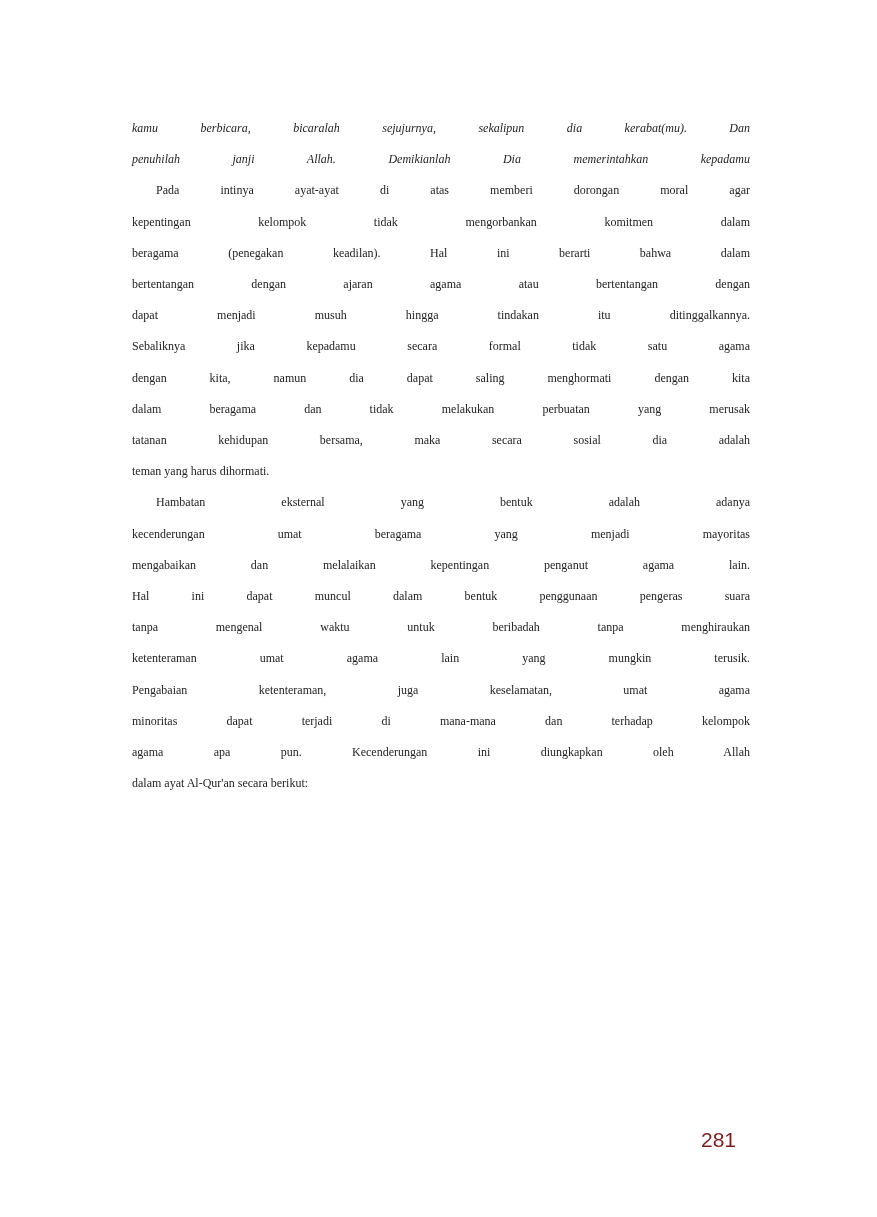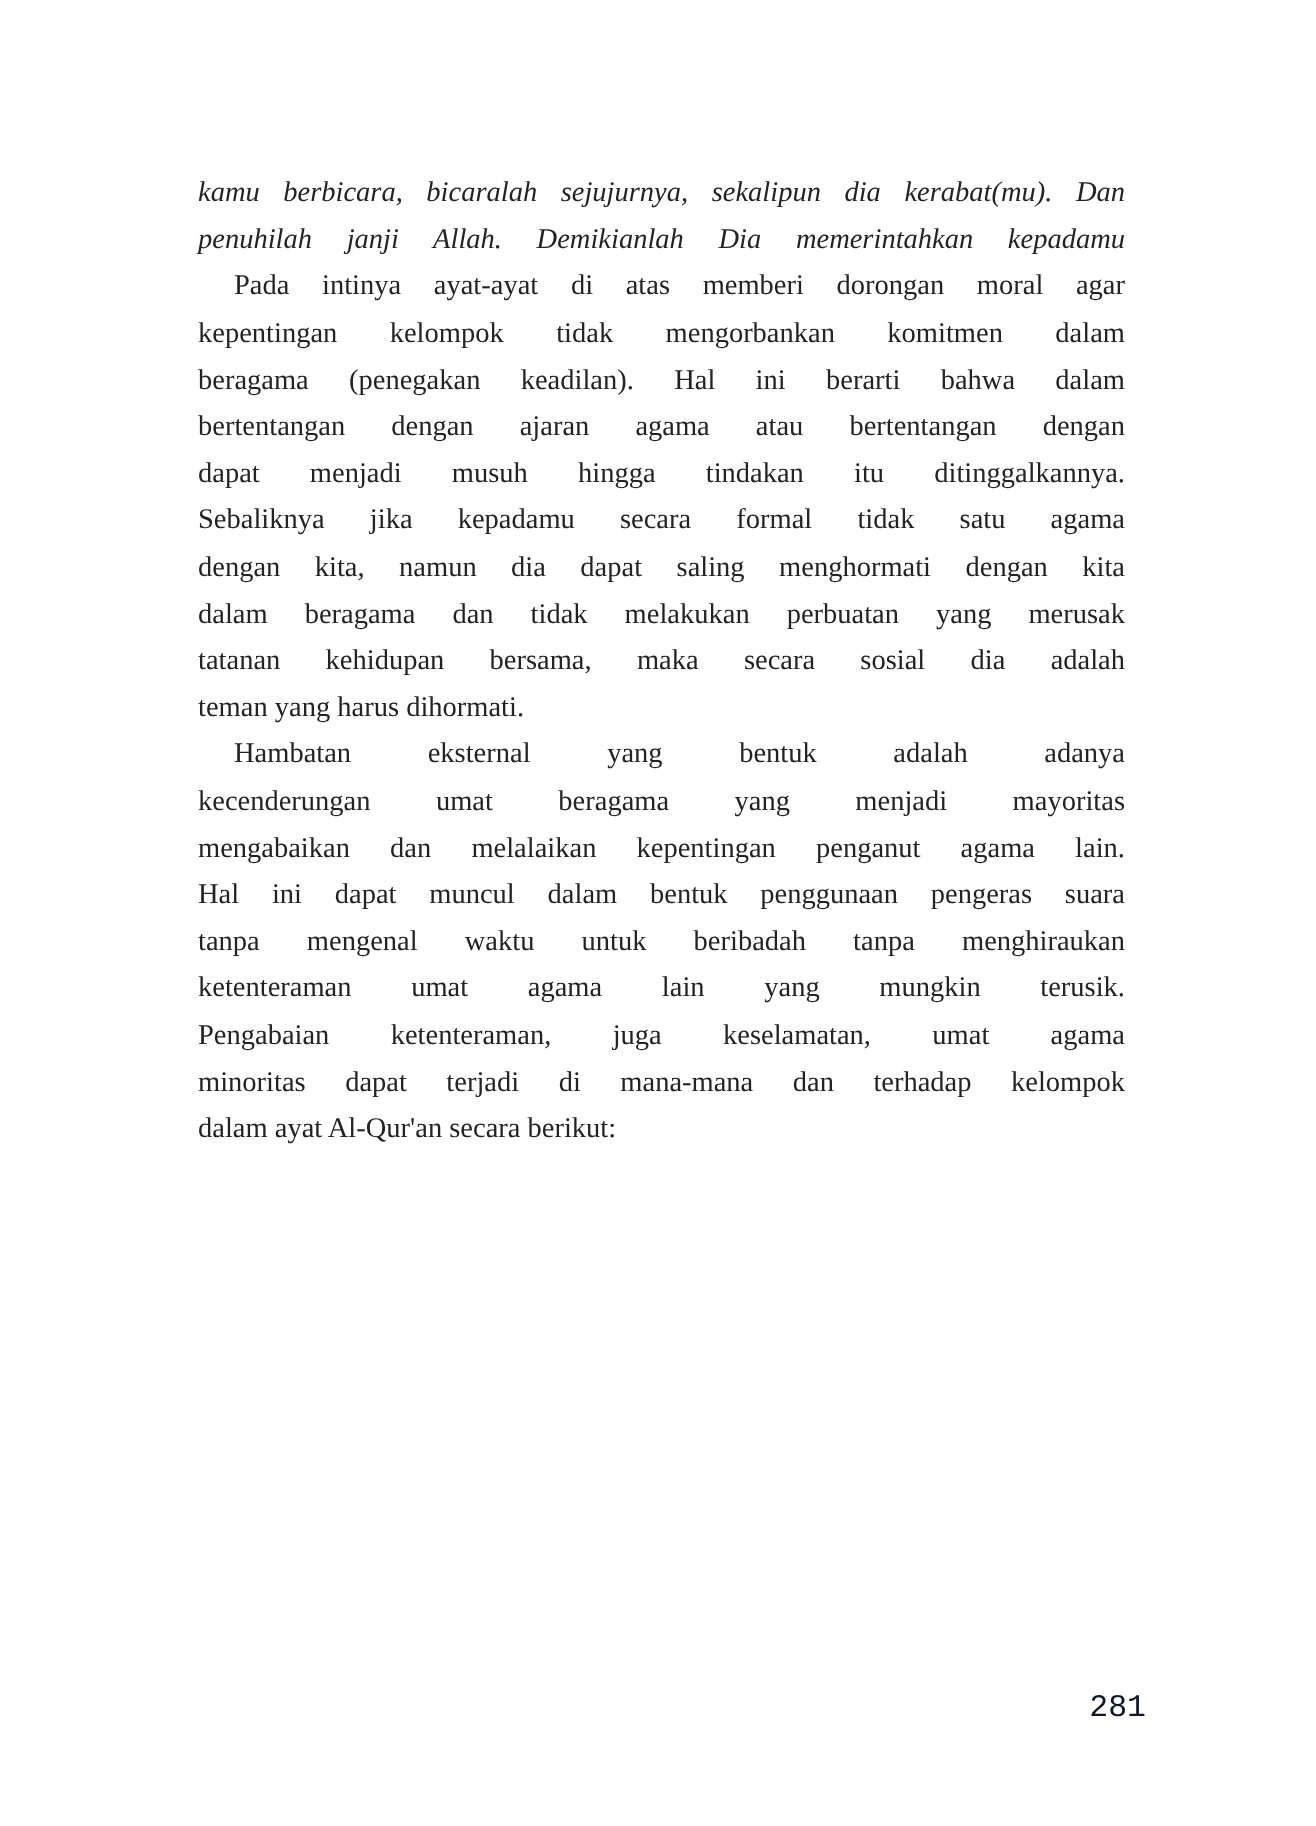--- a/index.html
+++ b/index.html
@@ -20,44 +20,44 @@
     position: absolute;
     left: 132px;
     top: 113px;
     width: 618px;
   }
   .paragraph {
     margin: 0;
     padding: 0;
   }
   .line {
-    font-size: 19px;
+    font-size: 12px;
     line-height: 31.2px;
     text-align: justify;
     text-align-last: justify;
     -moz-text-align-last: justify;
   }
   .line.last {
     text-align-last: left;
     -moz-text-align-last: left;
   }
   .line.indent {
     padding-left: 24px;
   }
   .seg.italic {
     font-style: italic;
   }
   .page-number {
     position: absolute;
     top: 1128px;
-    right: 113px;
-    font-family: Liberation Mono, monospace;
+    right: 141px;
+    font-family: Liberation Sans, sans-serif;
     font-size: 21px;
     line-height: 24px;
-    color: #0f172a;
+    color: #7f1d1d;
   }
 </style>
 </head>
 <body>
 
 <div class="page">
   <div class="text-block">
       <div class="paragraph">
         <div class="line"><span class="seg italic">kamu berbicara, bicaralah sejujurnya, sekalipun dia kerabat(mu). Dan</span></div>
         <div class="line"><span class="seg italic">penuhilah janji Allah. Demikianlah Dia memerintahkan kepadamu</span></div>
@@ -76,17 +76,18 @@
       </div>
       <div class="paragraph">
         <div class="line indent"><span class="seg">Hambatan eksternal yang bentuk adalah adanya</span></div>
         <div class="line"><span class="seg">kecenderungan umat beragama yang menjadi mayoritas</span></div>
         <div class="line"><span class="seg">mengabaikan dan melalaikan kepentingan penganut agama lain.</span></div>
         <div class="line"><span class="seg">Hal ini dapat muncul dalam bentuk penggunaan pengeras suara</span></div>
         <div class="line"><span class="seg">tanpa mengenal waktu untuk beribadah tanpa menghiraukan</span></div>
         <div class="line"><span class="seg">ketenteraman umat agama lain yang mungkin terusik.</span></div>
         <div class="line"><span class="seg">Pengabaian ketenteraman, juga keselamatan, umat agama</span></div>
         <div class="line"><span class="seg">minoritas dapat terjadi di mana-mana dan terhadap kelompok</span></div>
+        <div class="line"><span class="seg">agama apa pun. Kecenderungan ini diungkapkan oleh Allah</span></div>
         <div class="line last"><span class="seg">dalam ayat Al-Qur'an secara berikut:</span></div>
       </div>
     </div>
   <div class="page-number">281</div>
 </div>
 
 </body></html>

